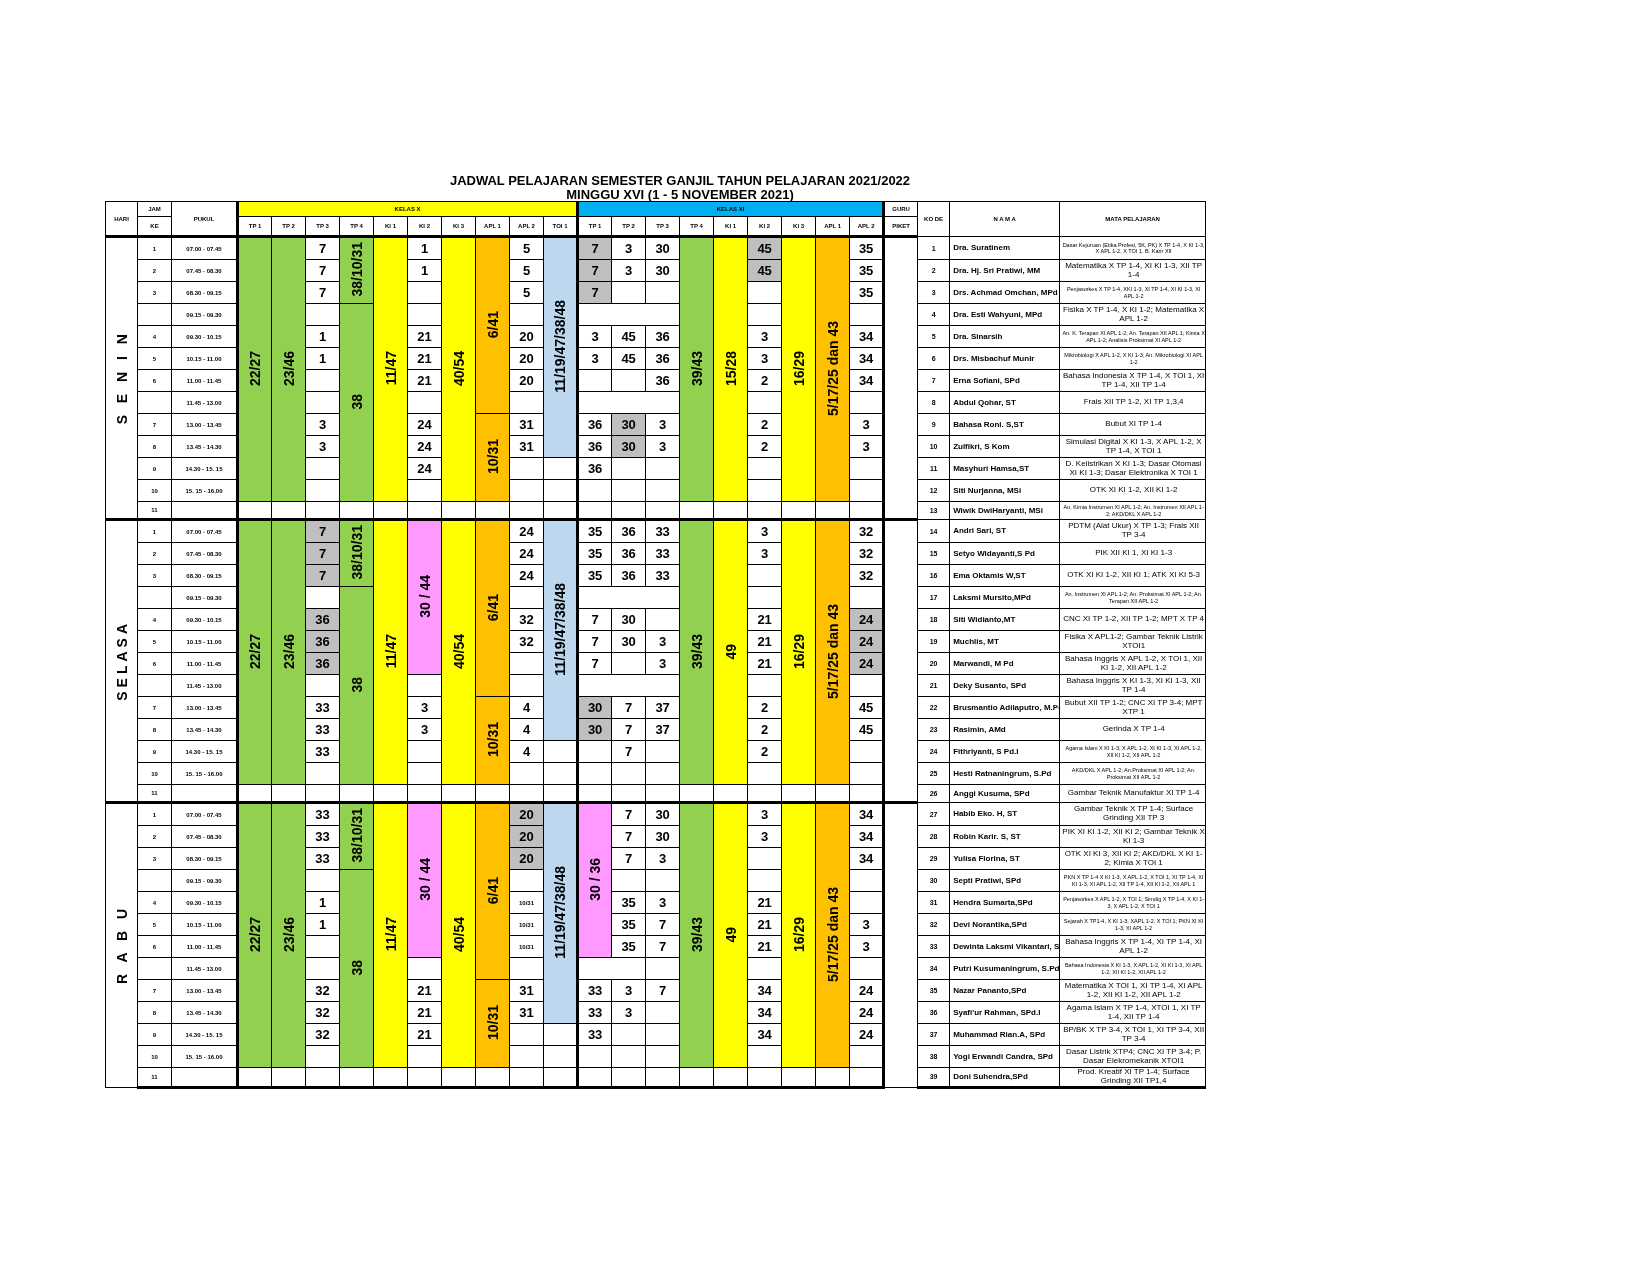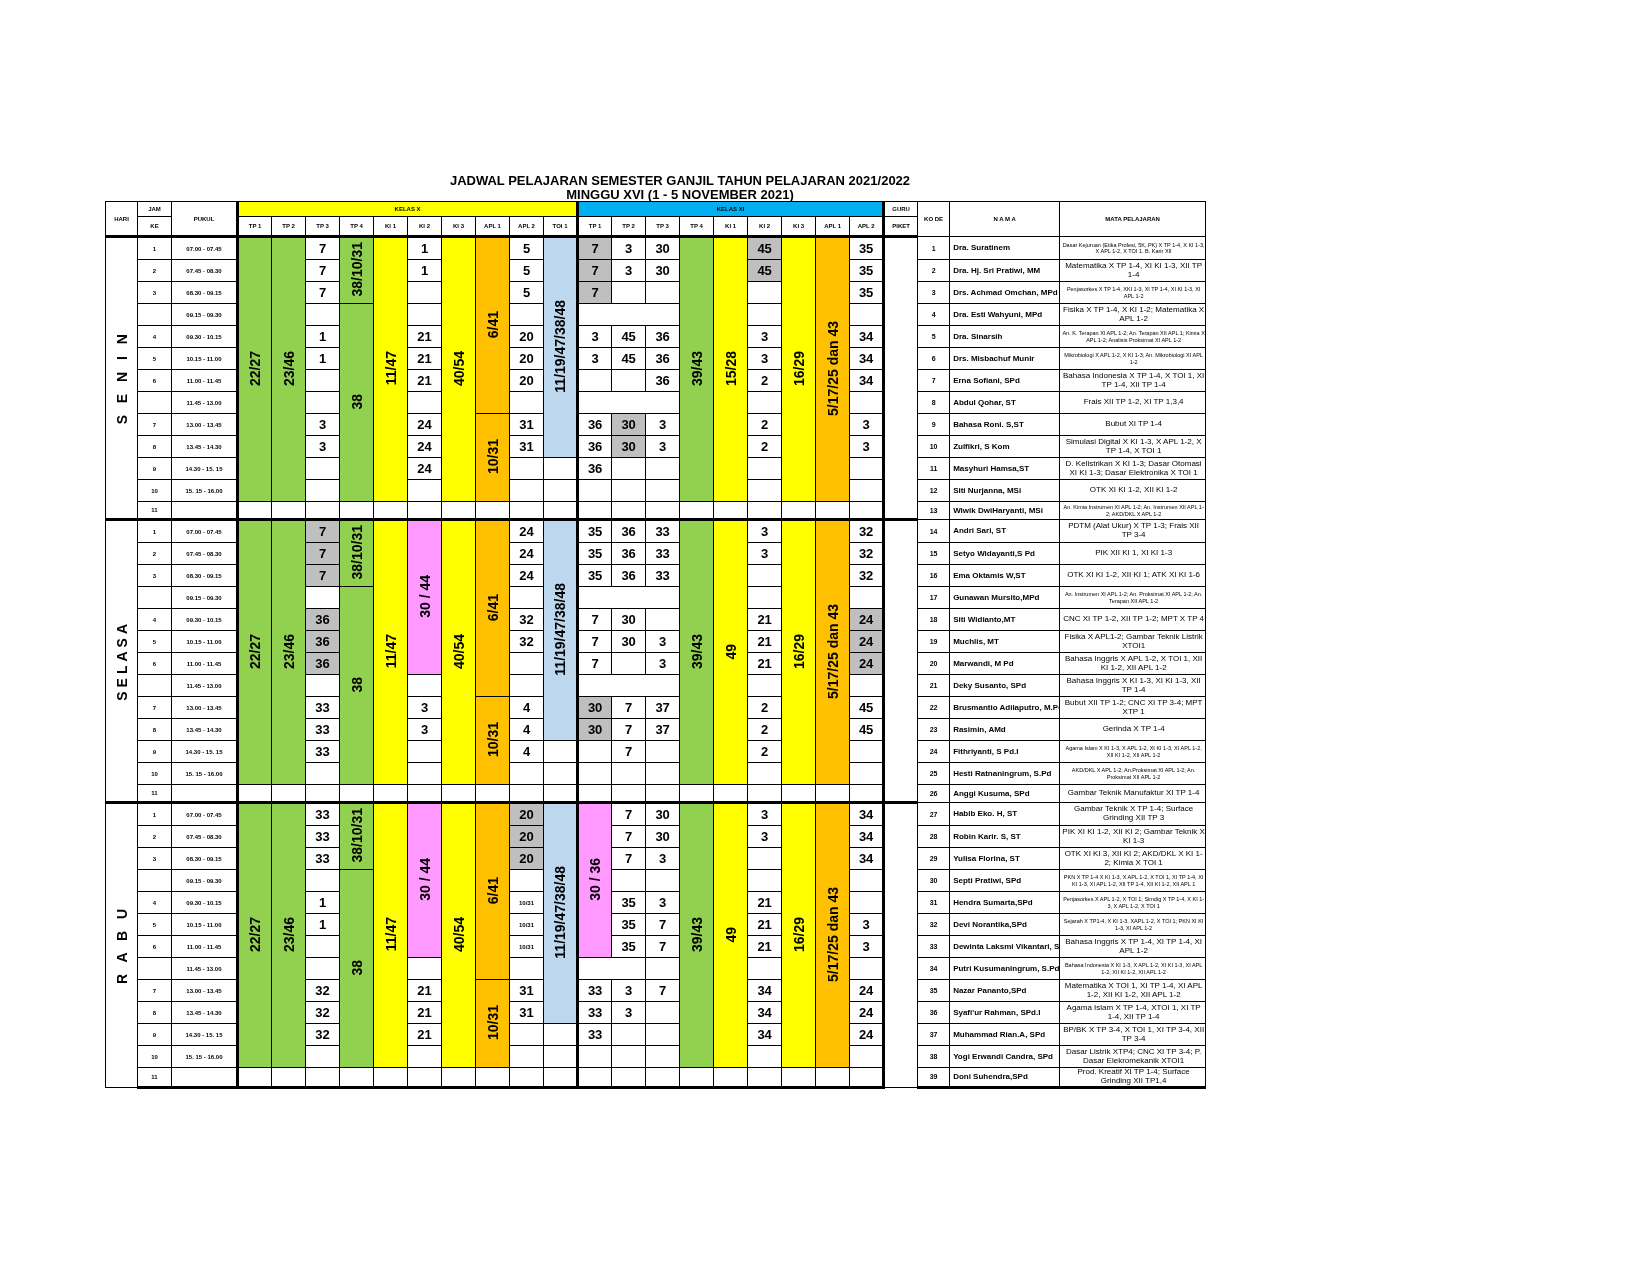--- a/index.html
+++ b/index.html
@@ -360,33 +360,33 @@
         <td class="sm">08.30 - 09.15</td>
         <td class="gr">7</td>
         <td>24</td>
         <td class="lk">35</td>
         <td>36</td>
         <td>33</td>
         <td></td>
         <td class="rk">32</td>
         <td class="kd">16</td>
         <td class="nm">Ema Oktamis W,ST</td>
-        <td class="mp">OTK  XI KI 1-2, XII KI 1; ATK XI KI 1-6</td>
+        <td class="mp">OTK  XI KI 1-2, XII KI 1; ATK XI KI 5-3</td>
       </tr>
       <tr>
         <td class="sm"></td>
         <td class="sm">09.15 - 09.30</td>
         <td></td>
         <td class="g" rowspan="9"><span class="vt">38</span></td>
         <td></td>
         <td class="lk nb" colspan="3"></td>
         <td></td>
         <td class="rk"></td>
         <td class="kd">17</td>
-        <td class="nm">Gunawan Mursito,MPd</td>
+        <td class="nm">Laksmi Mursito,MPd</td>
         <td class="mp tiny">An. Instrumen XI APL 1-2; An. Proksimat XI APL 1-2; An. Terapan XII APL 1-2</td>
       </tr>
       <tr>
         <td class="sm">4</td>
         <td class="sm">09.30 - 10.15</td>
         <td class="gr">36</td>
         <td>32</td>
         <td class="lk">7</td>
         <td>30</td>
         <td></td>

